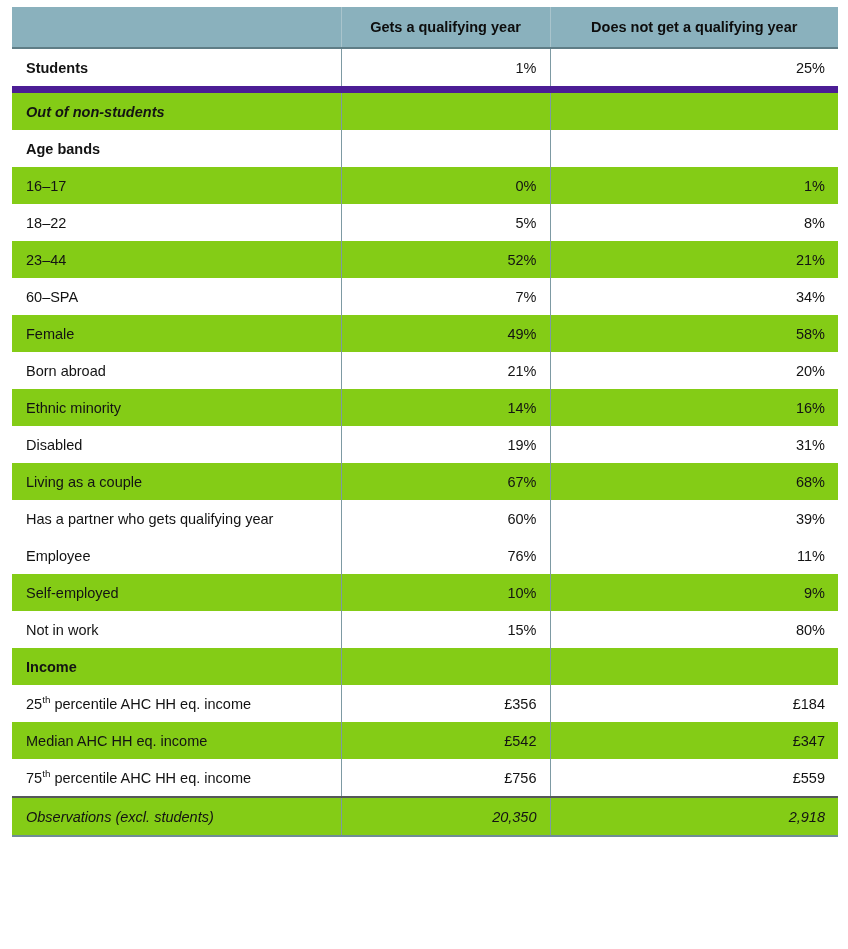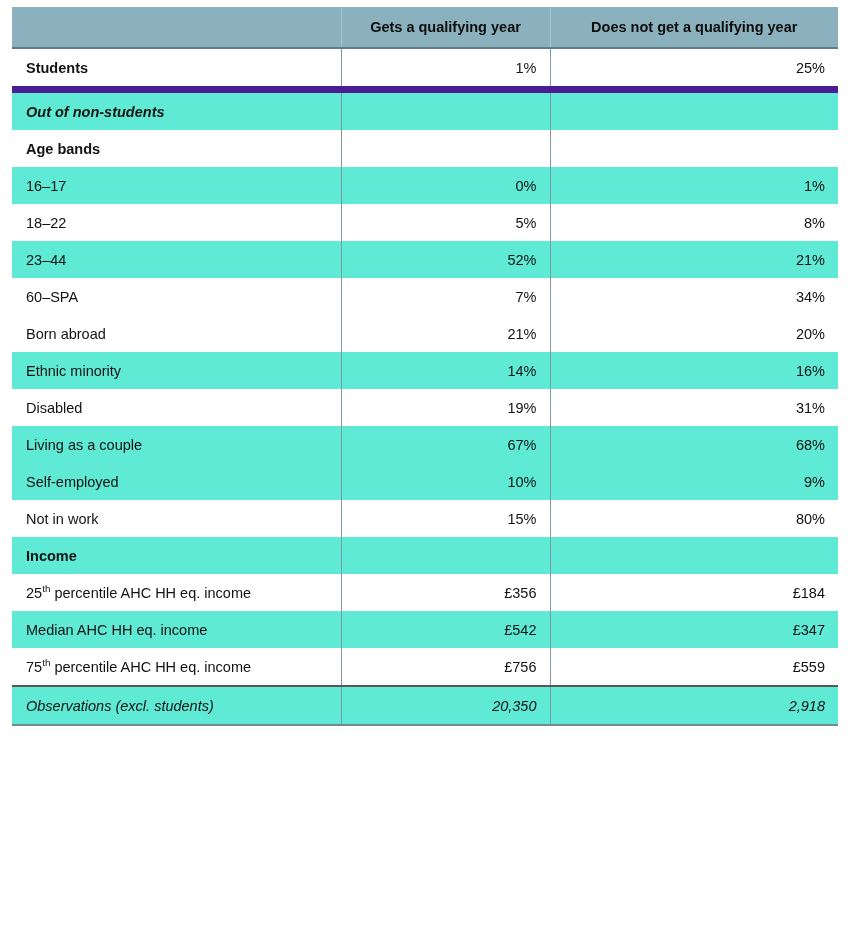--- a/index.html
+++ b/index.html
@@ -53,21 +53,21 @@
   thead th.h-v2 { border-left: 1px solid #a9c4cc; }
 
   
   tbody tr { height: 37px; }
   tbody td {
     height: 37px;
     vertical-align: middle;
     padding: 0;
     background: #ffffff;
   }
-  tbody tr.shade td { background: #5eead4; }
+  tbody tr.shade td { background: #84cc16; }
 
   td.label {
     padding-left: 14px;
     text-align: left;
     white-space: nowrap;
   }
   td.val {
     text-align: right;
     padding-right: 13px;
     border-left: 1px solid #7d9aa3;
@@ -137,39 +137,54 @@
         <tr class="shade">
           <td class="label">23–44</td>
           <td class="val">52%</td>
           <td class="val">21%</td>
         </tr>
         <tr class="">
           <td class="label">60–SPA</td>
           <td class="val">7%</td>
           <td class="val">34%</td>
         </tr>
+        <tr class="shade">
+          <td class="label">Female</td>
+          <td class="val">49%</td>
+          <td class="val">58%</td>
+        </tr>
         <tr class="">
           <td class="label">Born abroad</td>
           <td class="val">21%</td>
           <td class="val">20%</td>
         </tr>
         <tr class="shade">
           <td class="label">Ethnic minority</td>
           <td class="val">14%</td>
           <td class="val">16%</td>
         </tr>
         <tr class="">
           <td class="label">Disabled</td>
           <td class="val">19%</td>
           <td class="val">31%</td>
         </tr>
         <tr class="shade">
           <td class="label">Living as a couple</td>
           <td class="val">67%</td>
           <td class="val">68%</td>
+        </tr>
+        <tr class="">
+          <td class="label">Has a partner who gets qualifying year</td>
+          <td class="val">60%</td>
+          <td class="val">39%</td>
+        </tr>
+        <tr class="">
+          <td class="label">Employee</td>
+          <td class="val">76%</td>
+          <td class="val">11%</td>
         </tr>
         <tr class="shade">
           <td class="label">Self-employed</td>
           <td class="val">10%</td>
           <td class="val">9%</td>
         </tr>
         <tr class="">
           <td class="label">Not in work</td>
           <td class="val">15%</td>
           <td class="val">80%</td>

